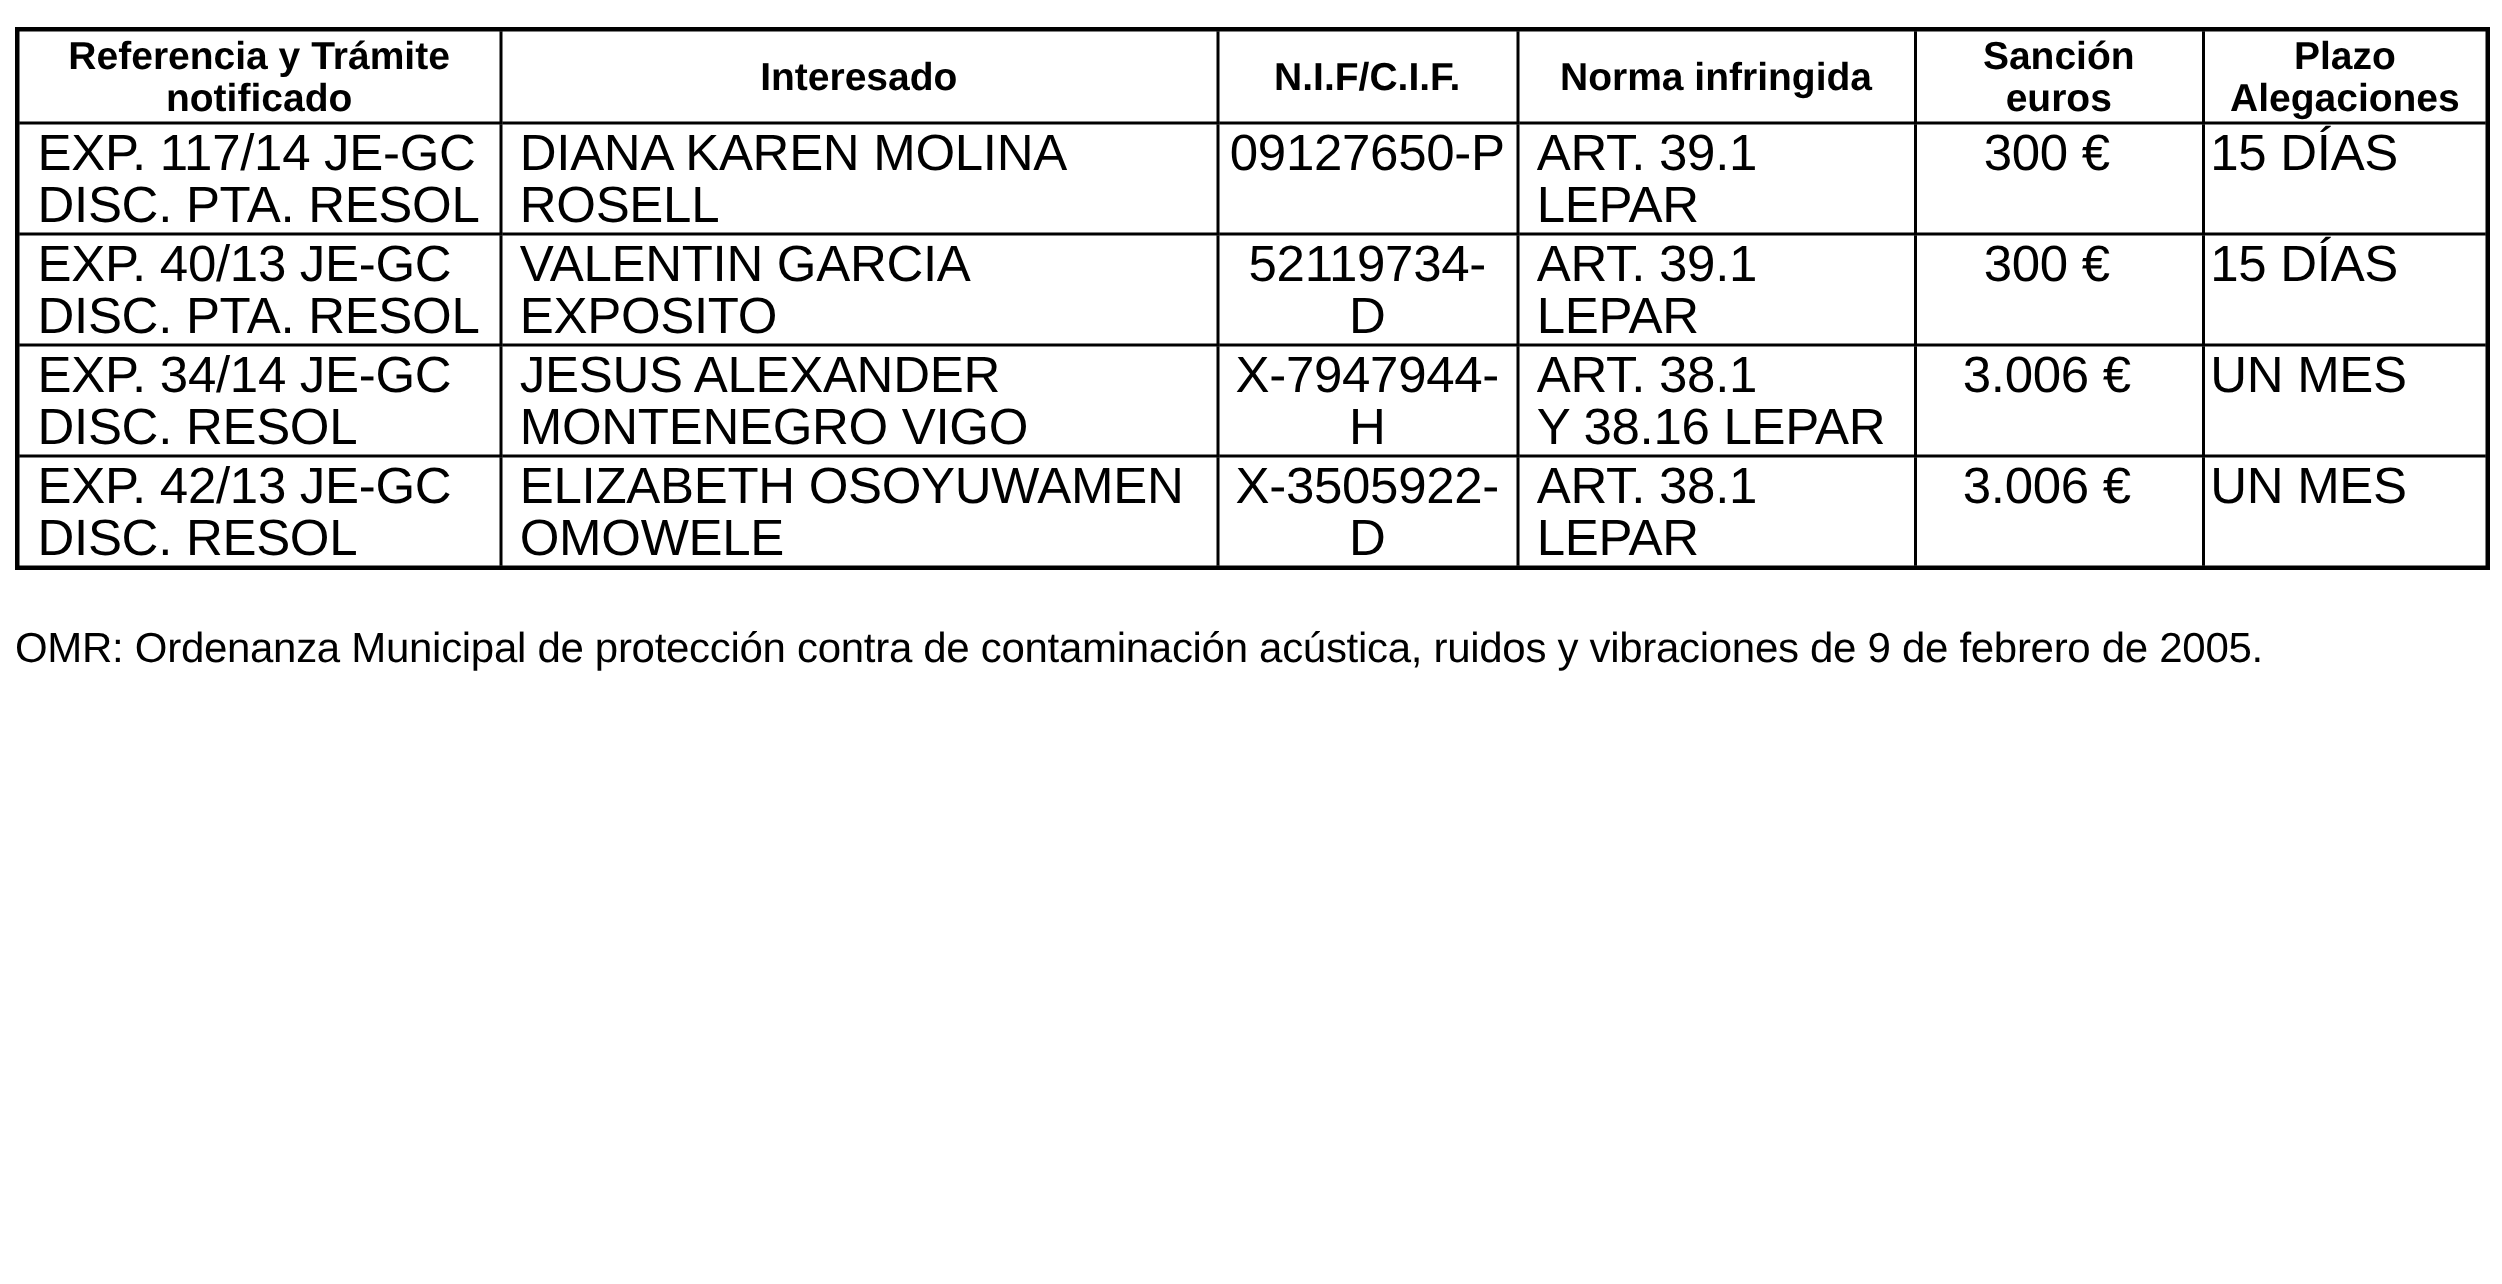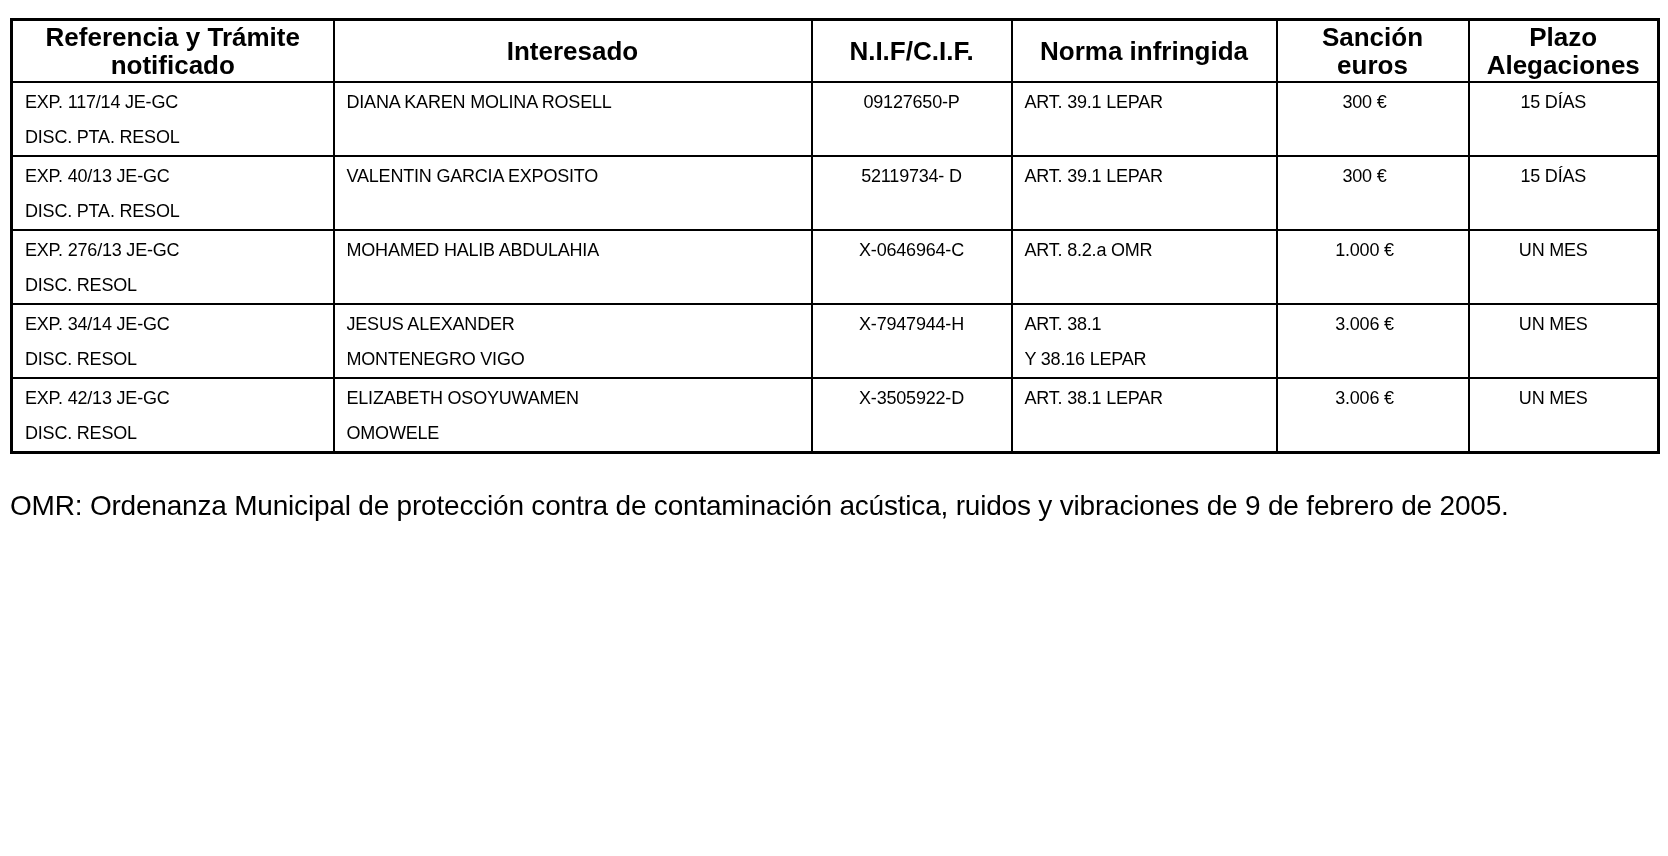--- a/index.html
+++ b/index.html
@@ -37,31 +37,31 @@
   thead th {
     font-weight: bold;
     font-size: 26px;
     line-height: 28px;
     text-align: center;
     vertical-align: middle;
     height: 58px;
     padding: 2px 4px;
   }
   tbody td {
-    font-size: 18px;
+    font-size: 34px;
     letter-spacing: -0.2px;
     line-height: 35px;
     vertical-align: top;
     height: 72px;
     padding: 2px 6px 0 12px;
   }
   td.cell-nif     { text-align: center; padding-left: 4px; padding-right: 4px; }
   td.cell-norma   { padding-left: 12px; }
   td.cell-sancion { text-align: center; padding-left: 4px; padding-right: 20px; }
-  td.cell-plazo   { text-align: center; padding-left: 4px; padding-right: 24px; }
+  td.cell-plazo   { padding-left: 4px; padding-right: 24px; }
 
   .footnotes {
     margin-top: 28px;
     font-size: 28px;
     line-height: 47px;
     letter-spacing: -0.2px;
   }
 </style>
 </head>
 <body>
@@ -103,29 +103,20 @@
       <tr>
         <td class="cell-ref">EXP. 40/13 JE-GC
 DISC. PTA. RESOL</td>
         <td class="cell-int">VALENTIN GARCIA EXPOSITO</td>
         <td class="cell-nif">52119734- D</td>
         <td class="cell-norma">ART. 39.1 LEPAR</td>
         <td class="cell-sancion">300 €</td>
         <td class="cell-plazo">15 DÍAS</td>
       </tr>
       <tr>
-        <td class="cell-ref">EXP. 276/13 JE-GC
-DISC. RESOL</td>
-        <td class="cell-int">MOHAMED HALIB ABDULAHIA</td>
-        <td class="cell-nif">X-0646964-C</td>
-        <td class="cell-norma">ART. 8.2.a OMR</td>
-        <td class="cell-sancion">1.000 €</td>
-        <td class="cell-plazo">UN MES</td>
-      </tr>
-      <tr>
         <td class="cell-ref">EXP. 34/14 JE-GC
 DISC. RESOL</td>
         <td class="cell-int">JESUS ALEXANDER
 MONTENEGRO VIGO</td>
         <td class="cell-nif">X-7947944-H</td>
         <td class="cell-norma">ART. 38.1
 Y 38.16 LEPAR</td>
         <td class="cell-sancion">3.006 €</td>
         <td class="cell-plazo">UN MES</td>
       </tr>

